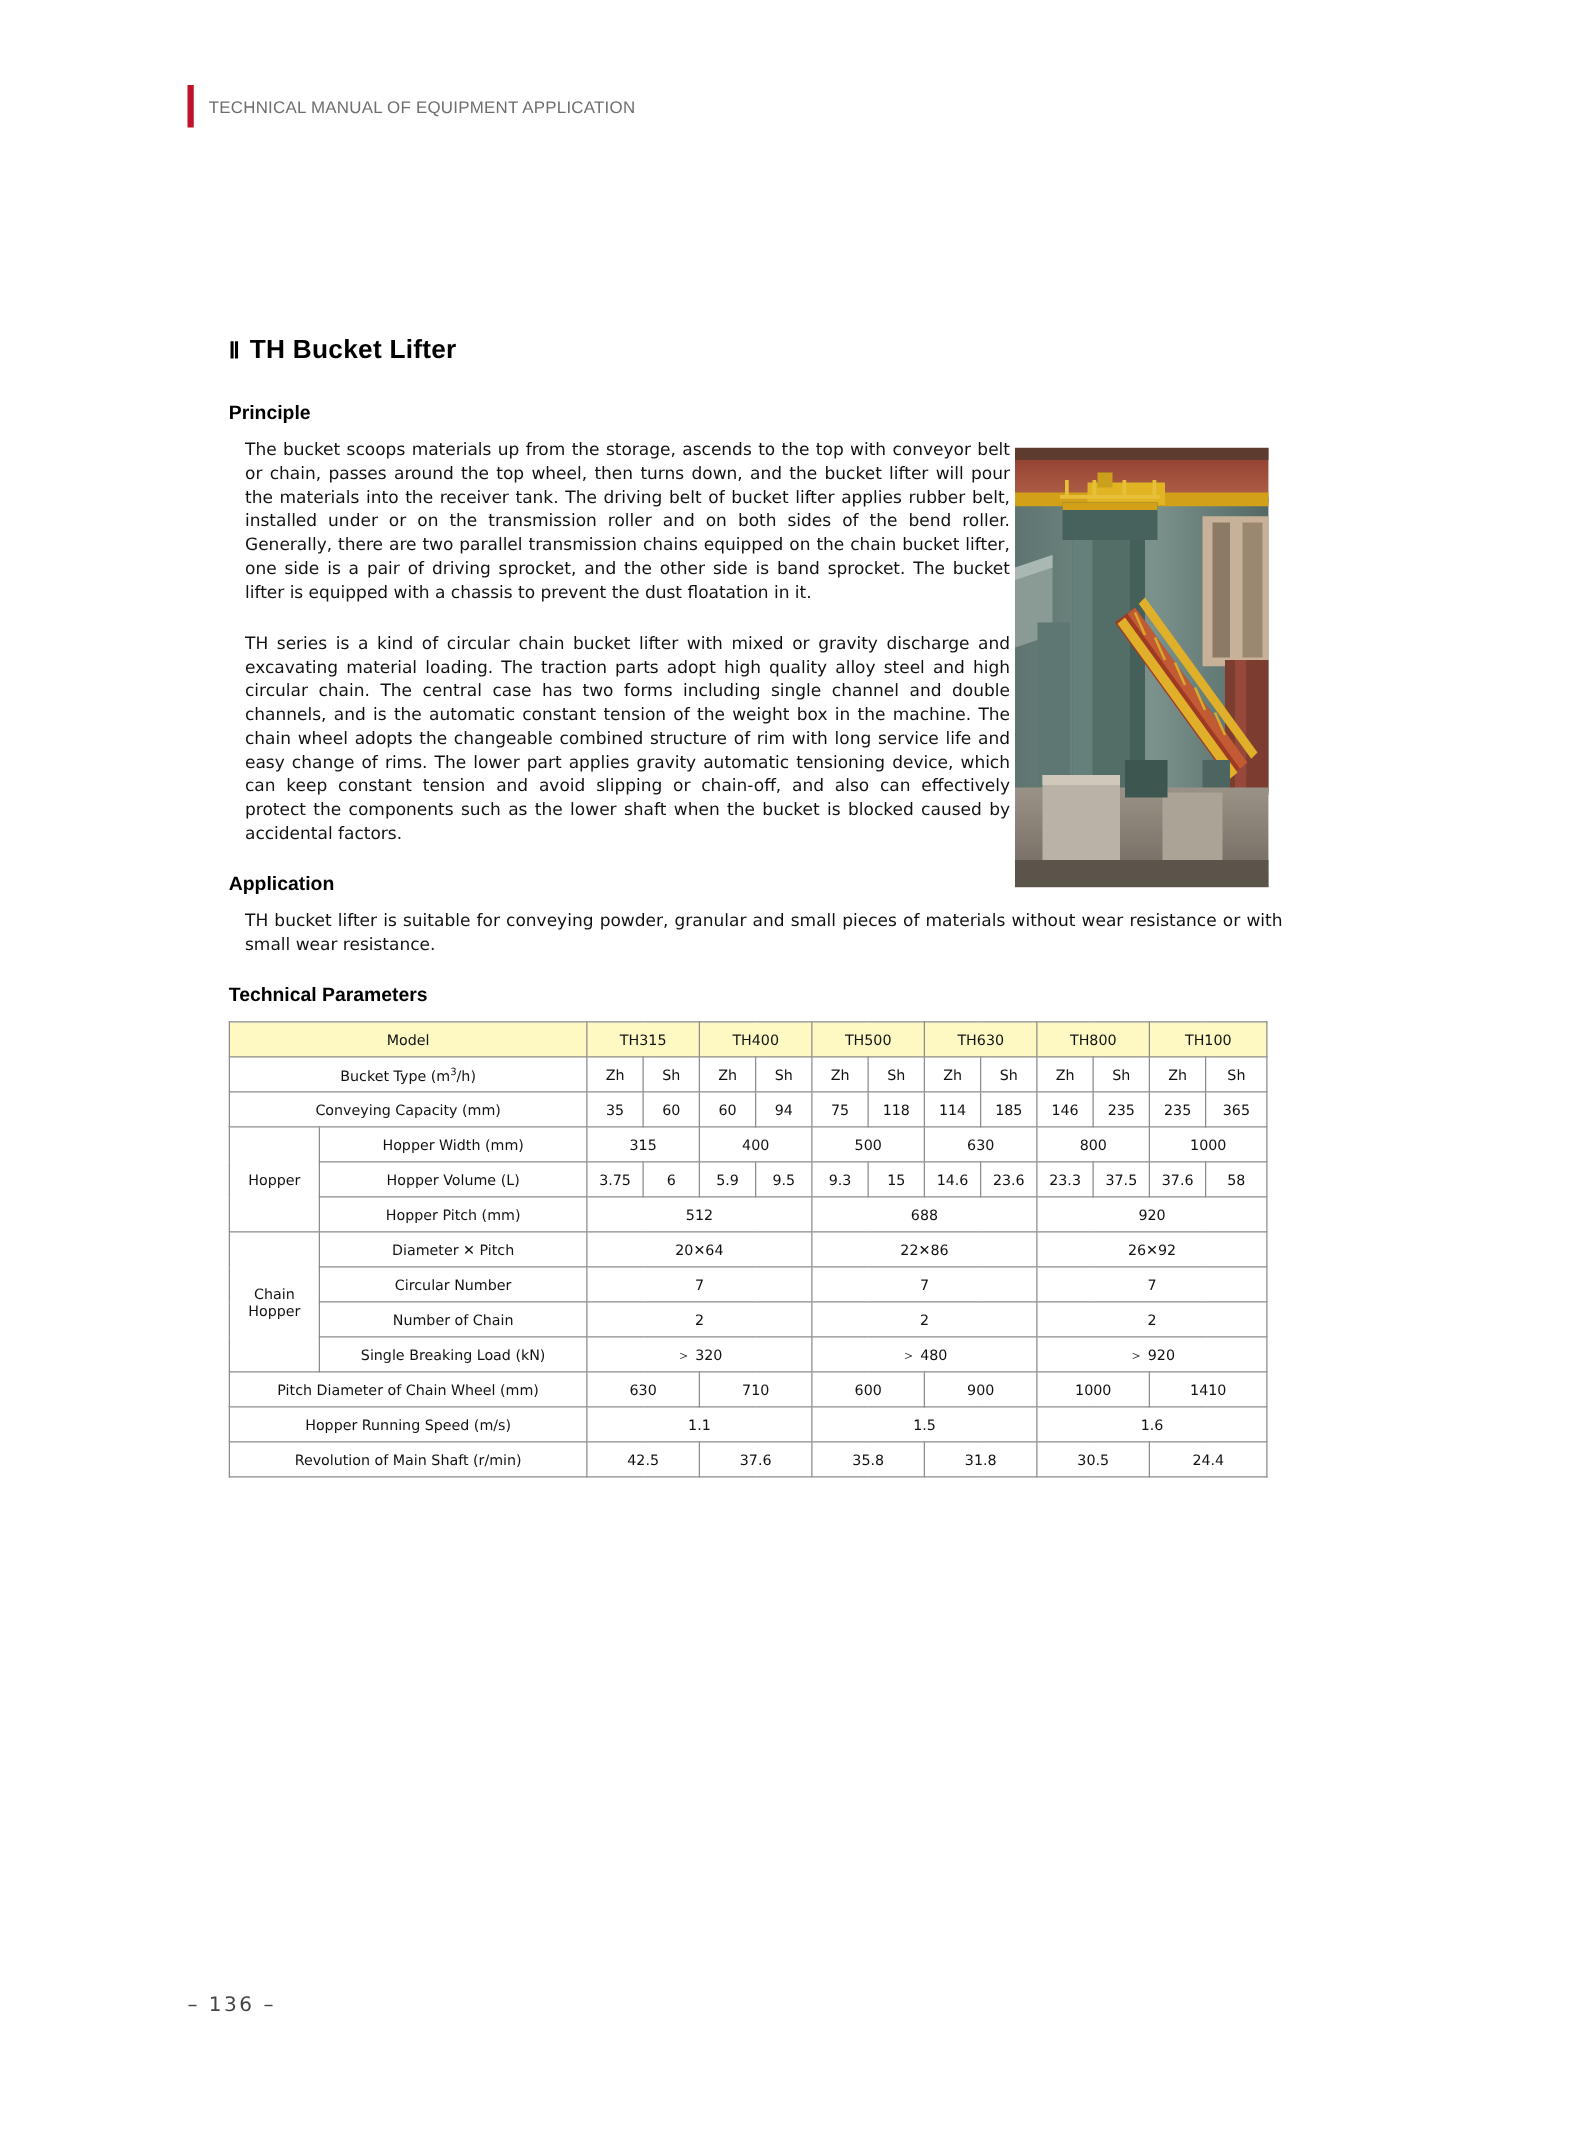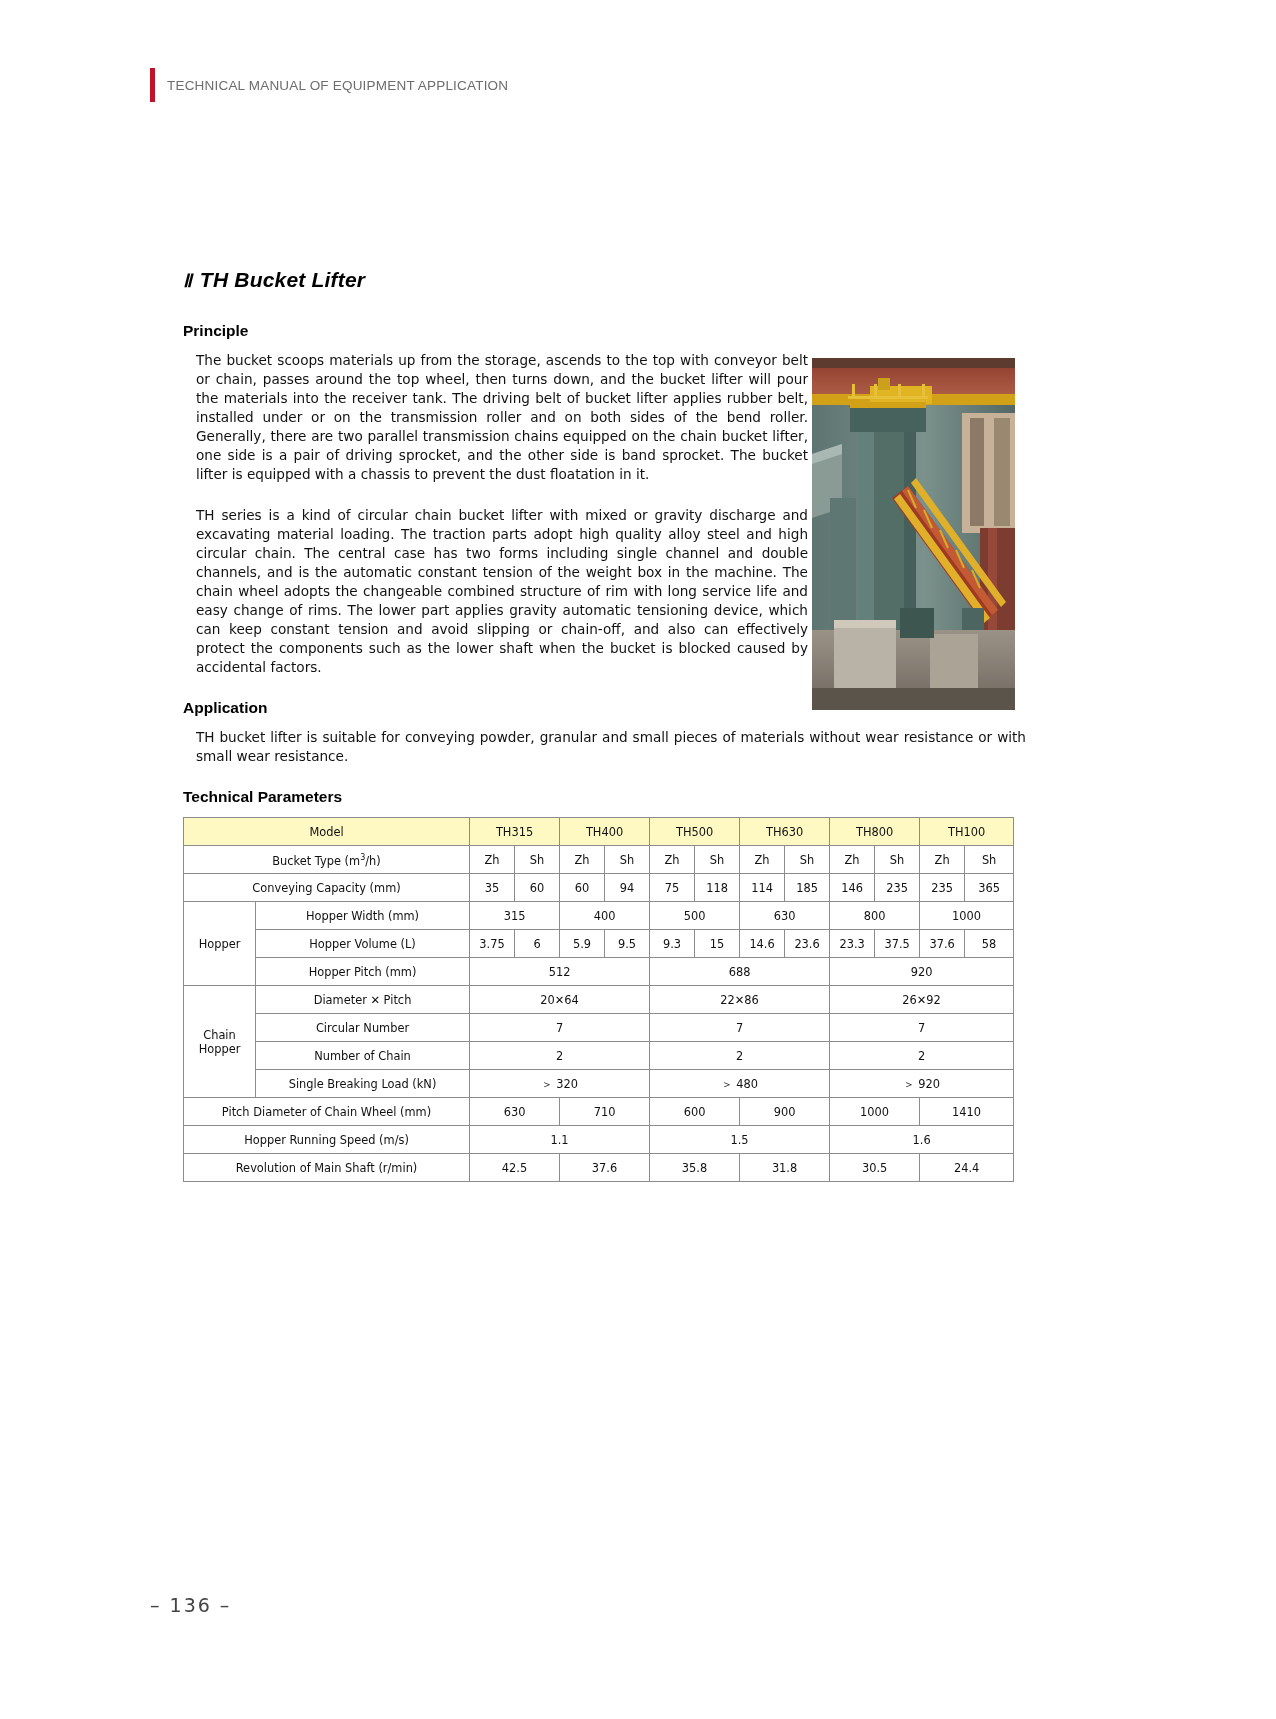--- a/index.html
+++ b/index.html
@@ -46,21 +46,20 @@
     width: 830px;
   }
 
   .section-title {
     font-family: "Liberation Sans", sans-serif;
     font-size: 21px;
     font-weight: bold;
     color: #000;
     margin: 0 0 30px 0;
     letter-spacing: 0.2px;
-    font-style: italic;
   }
   .section-title .numeral {
     display: inline-block;
     margin-right: 9px;
     font-size: 18px;
     letter-spacing: -1px;
   }
 
   h2.sub-head {
     font-family: "Liberation Sans", sans-serif;
@@ -120,21 +119,21 @@
     text-align: center;
   }
   .sup { font-size: 8px; vertical-align: super; }
 
   
   .folio {
     position: absolute;
     left: 150px;
     top: 1594px;
     font-family: "DejaVu Sans", sans-serif;
-    font-size: 19px;
+    font-size: 16px;
     color: #444;
     letter-spacing: 2px;
   }
 </style>
 </head>
 <body>
 
 <div class="page-header">
   <div class="header-rule"></div>
   <div class="header-text">TECHNICAL MANUAL OF EQUIPMENT APPLICATION</div>

